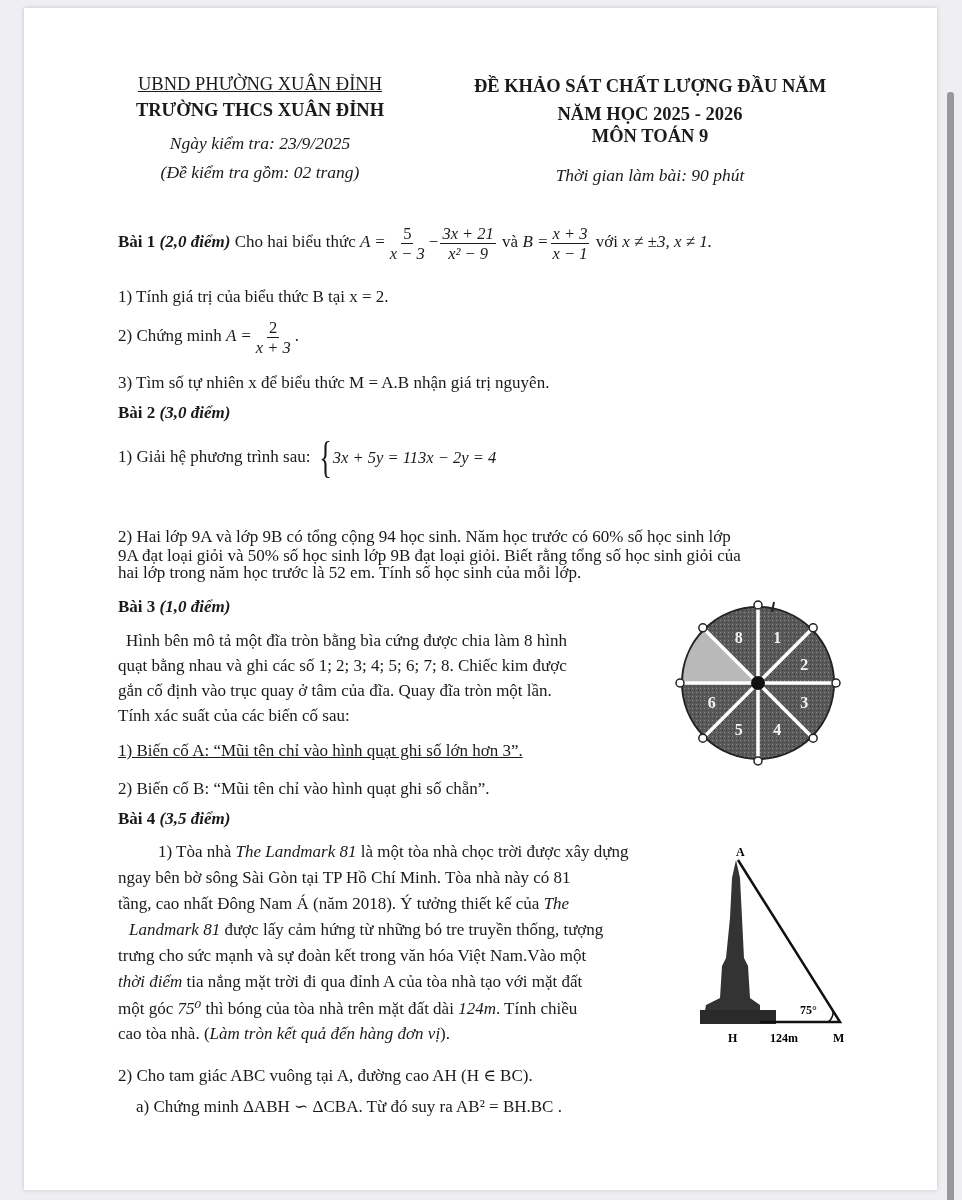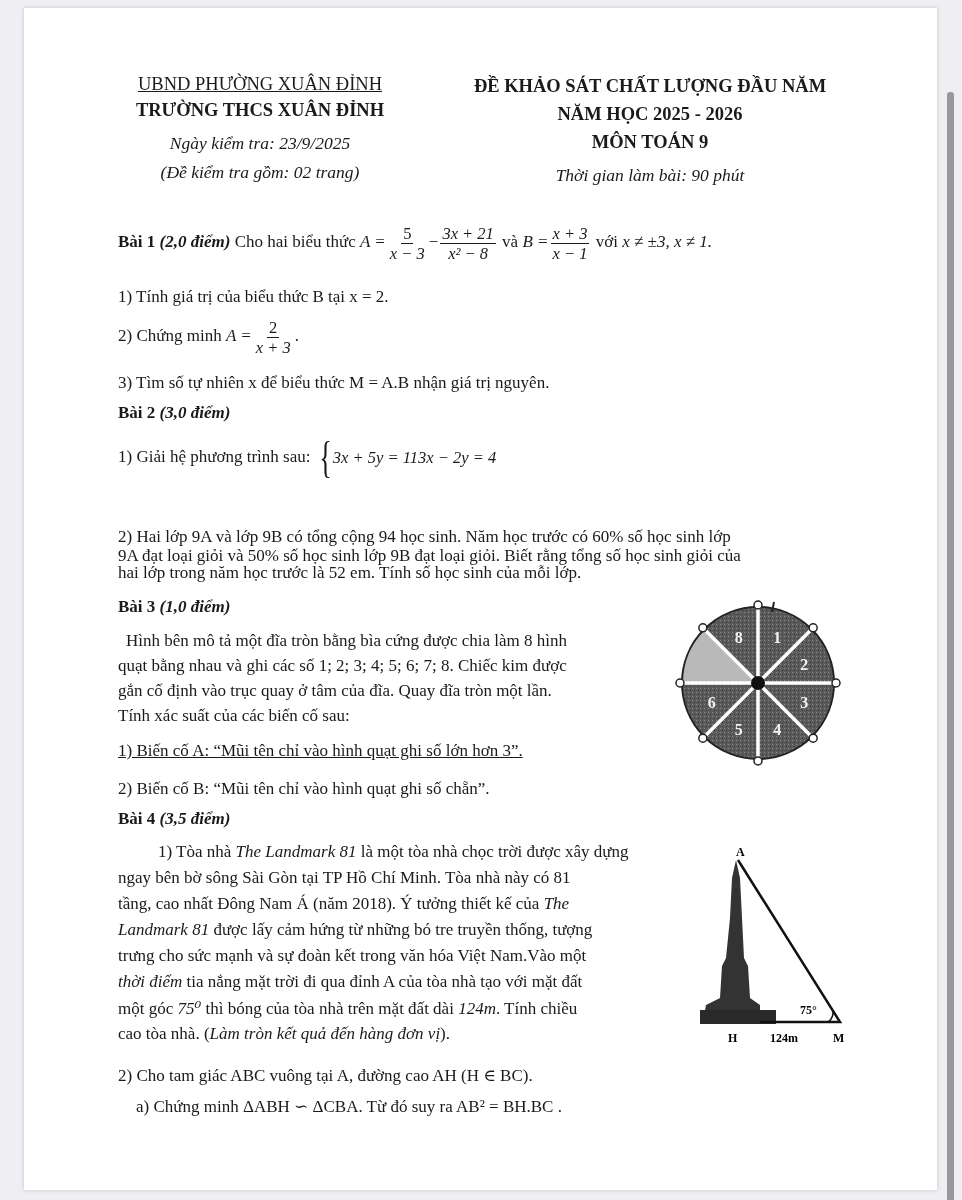--- a/index.html
+++ b/index.html
@@ -34,33 +34,33 @@
 <div class="page"></div>
 <div class="scrollbar"></div>
 
 <div class="abs hdr" style="left:110px;top:74px;width:300px;text-decoration:underline;">UBND PHƯỜNG XUÂN ĐỈNH</div>
 <div class="abs hdr b" style="left:110px;top:100px;width:300px;">TRƯỜNG THCS XUÂN ĐỈNH</div>
 <div class="abs hdr i" style="left:110px;top:133px;width:300px;font-size:17.5px;">Ngày kiểm tra: 23/9/2025</div>
 <div class="abs hdr i" style="left:110px;top:162px;width:300px;font-size:17.5px;">(Đề kiểm tra gồm: 02 trang)</div>
 
 <div class="abs hdr b" style="left:430px;top:76px;width:440px;">ĐỀ KHẢO SÁT CHẤT LƯỢNG ĐẦU NĂM</div>
 <div class="abs hdr b" style="left:430px;top:104px;width:440px;">NĂM HỌC 2025 - 2026</div>
-<div class="abs hdr b" style="left:430px;top:132px;width:440px;">MÔN TOÁN 9</div>
+<div class="abs hdr b" style="left:430px;top:126px;width:440px;">MÔN TOÁN 9</div>
 <div class="abs hdr i" style="left:430px;top:165px;width:440px;font-size:17.5px;">Thời gian làm bài: 90 phút</div>
 
 <div class="line" style="top:224px;">
   <span class="b">Bài 1</span>
   <span class="b i">(2,0 điểm)</span>
   <span>Cho hai biểu thức</span>
   <span class="math">A =</span><span class="frac">
       <span class="num">5</span>
       <span class="den math">x − 3</span>
     </span><span>−</span><span class="frac">
       <span class="num math">3x + 21</span>
-      <span class="den math">x² − 8</span>
+      <span class="den math">x² − 9</span>
     </span>
   <span>và</span>
   <span class="math">B =</span><span class="frac">
       <span class="num math">x + 3</span>
       <span class="den math">x − 1</span>
     </span>
   <span>với</span>
   <span class="math">x ≠ ±3, x ≠ 1.</span>
 </div>
 <div class="line" style="top:287px;">1) Tính giá trị của biểu thức B tại x = 2.</div>
@@ -153,21 +153,21 @@
 </svg>
 
 <div class="line" style="top:809px;">
   <span class="b">Bài 4</span>
   <span class="b i">(3,5 điểm)</span>
 </div>
 <div id="bai4-q1">
     <div class="line" style="top: 842px; margin-left: 40px;"><span>1) Tòa nhà </span><span style="font-style: italic;">The Landmark 81</span><span> là một tòa nhà chọc trời được xây dựng</span></div>
     <div class="line" style="top: 868px;"><span>ngay bên bờ sông Sài Gòn tại TP Hồ Chí Minh. Tòa nhà này có 81</span></div>
     <div class="line" style="top: 894px;"><span>tầng, cao nhất Đông Nam Á (năm 2018). Ý tưởng thiết kế của </span><span style="font-style: italic;">The</span></div>
-    <div class="line" style="top: 920px;"><span style="font-style: italic;">Landmark 81</span><span> được lấy cảm hứng từ những bó tre truyền thống, tượng</span></div>
+    <div class="line" style="top: 920px;"><span style="font-style: italic; margin-left: 11px;">Landmark 81</span><span> được lấy cảm hứng từ những bó tre truyền thống, tượng</span></div>
     <div class="line" style="top: 946px;"><span>trưng cho sức mạnh và sự đoàn kết trong văn hóa Việt Nam.Vào một</span></div>
     <div class="line" style="top: 972px;"><span style="font-style: italic;">thời điểm</span><span> tia nắng mặt trời đi qua đỉnh A của tòa nhà tạo với mặt đất</span></div>
     <div class="line" style="top: 998px;"><span>một góc </span><span style="font-style: italic;">75⁰</span><span> thì bóng của tòa nhà trên mặt đất dài </span><span style="font-style: italic;">124m</span><span>. Tính chiều</span></div>
     <div class="line" style="top: 1024px;"><span>cao tòa nhà. (</span><span style="font-style: italic;">Làm tròn kết quả đến hàng đơn vị</span><span>).</span></div>
   </div>
 
 <svg class="abs" style="left:690px;top:848px;" width="170" height="200">
   <path d="M14 168 L70 168 L70 157 L60 150 L58 118 L54 110 L52 70 L50 30 L46 12 L42 30 L40 70 L36 110 L32 118 L30 150 L16 157 Z" fill="#333"></path>
   <rect x="10" y="162" width="76" height="14" fill="#2a2a2a"></rect>
   <polyline points="48,12 150,174 70,174" fill="none" stroke="#111" stroke-width="2.5"></polyline>

